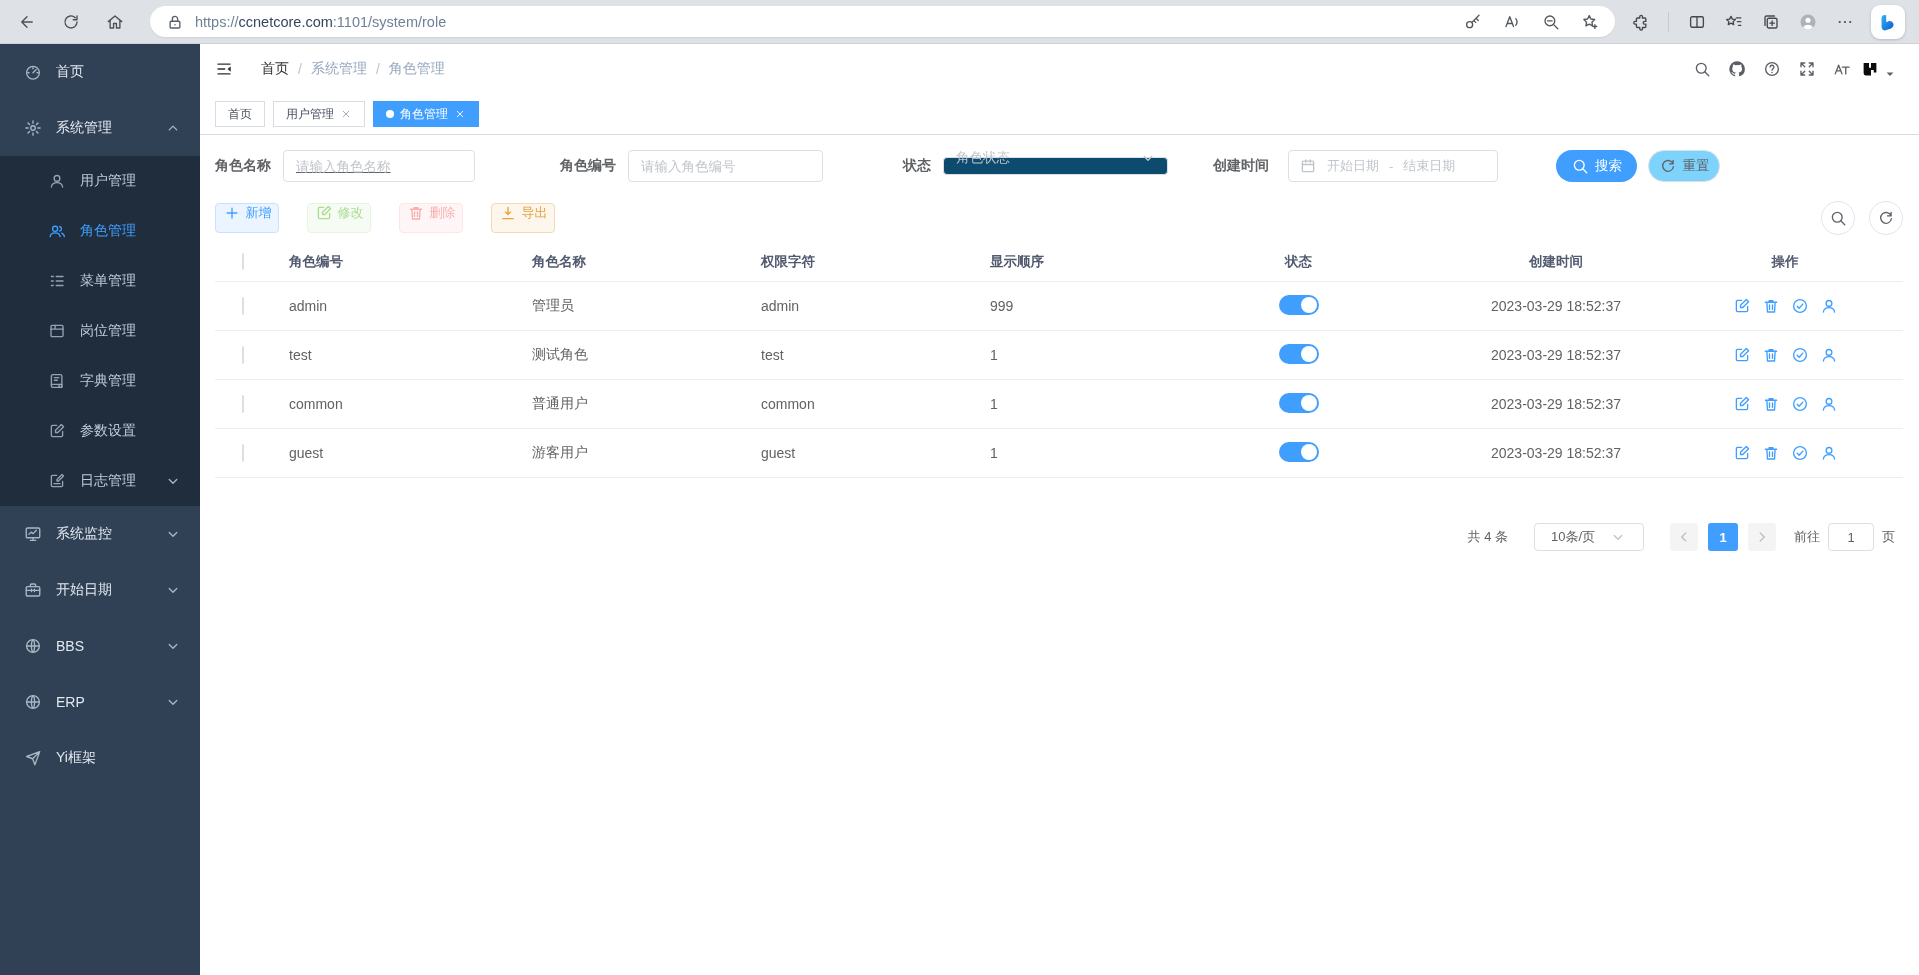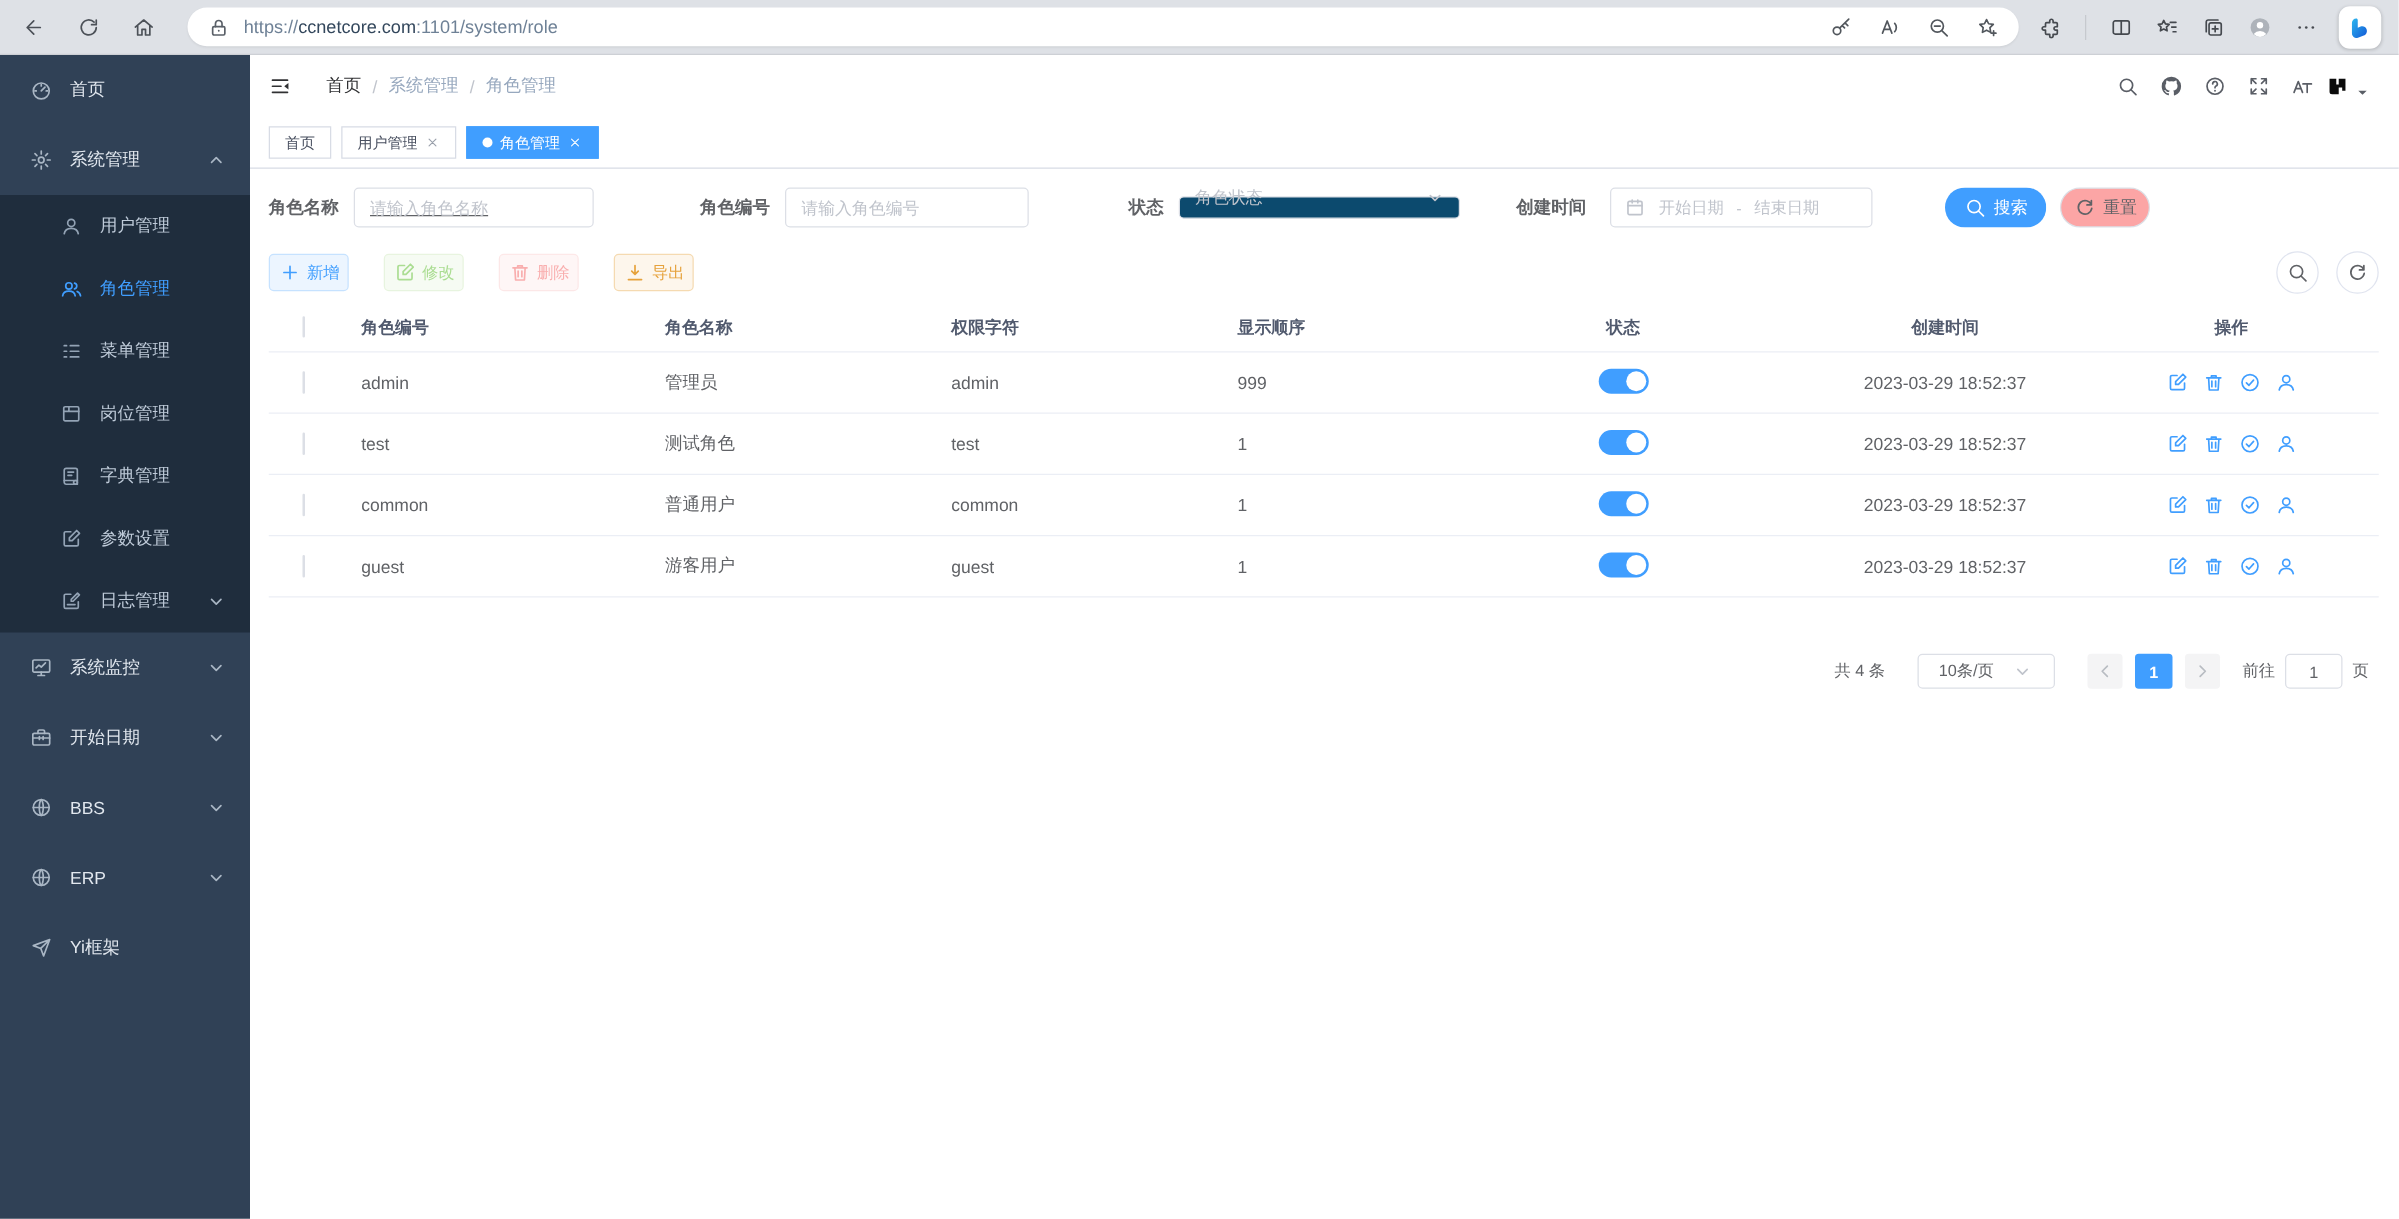--- a/index.html
+++ b/index.html
@@ -60,25 +60,25 @@
   .flabel{font-size:14px;font-weight:bold;color:#606266;white-space:nowrap}
   .fitem{display:flex;align-items:center}
   .tinput{height:32px;border:1px solid #dcdfe6;border-radius:4px;padding:0 12px;font-size:13.5px;color:#606266;outline:none;font-family:inherit;background:#fff}
   .tinput::placeholder{color:#c0c4cc}
   .selbox{height:16px;border:1px solid #dcdfe6;border-radius:4px;display:flex;align-items:center;justify-content:space-between;padding:0 10px 16px 12px;font-size:13.5px;color:#c0c4cc;background:#0c4a6e;cursor:pointer}
   .selbox .chev{color:#c0c4cc}
   .datebox{height:32px;border:1px solid #dcdfe6;border-radius:4px;display:flex;align-items:center;padding:12px 10px;font-size:13px;color:#c0c4cc;gap:10px;background:#fff;cursor:pointer}
   .datebox .cal{color:#c0c4cc}
   .btn{height:32px;border-radius:16px;border:1px solid transparent;display:flex;align-items:center;justify-content:center;gap:6px;font-size:13.5px;cursor:pointer;font-family:inherit}
   .btn-search{background:#409eff;color:#fff;width:81px}
-  .btn-reset{background:#fca5a5;color:#606266;border-color:#dcdfe6;width:72px}
+  .btn-reset{background:#7dd3fc;color:#606266;border-color:#dcdfe6;width:72px}
 
   
   .btnrow{display:flex;align-items:center;margin-top:19px}
-  .sbtn{height:30px;width:64px;border-radius:4px;display:flex;align-items:center;justify-content:center;gap:5px;font-size:13px;cursor:pointer;border:1px solid}
+  .sbtn{height:30px;width:64px;border-radius:4px;display:flex;justify-content:center;gap:5px;font-size:13px;cursor:pointer;border:1px solid}
   .sbtn + .sbtn{margin-left:28px}
   .b-add{background:#ecf5ff;border-color:#c6e2ff;color:#409eff}
   .b-mod{background:#f0f9eb;border-color:#d5ecc5;color:#67c23a;opacity:.55}
   .b-del{background:#fef0f0;border-color:#fbd5d5;color:#f56c6c;opacity:.55}
   .b-exp{background:#fdf6ec;border-color:#f5dab1;color:#e6a23c}
   .circles{margin-left:auto;display:flex;gap:14px}
   .cbtn{width:34px;height:34px;border-radius:50%;border:1px solid #e0e4ef;background:#fff;display:flex;align-items:center;justify-content:center;color:#606266;cursor:pointer}
 
   
   .table{margin-top:7px}

